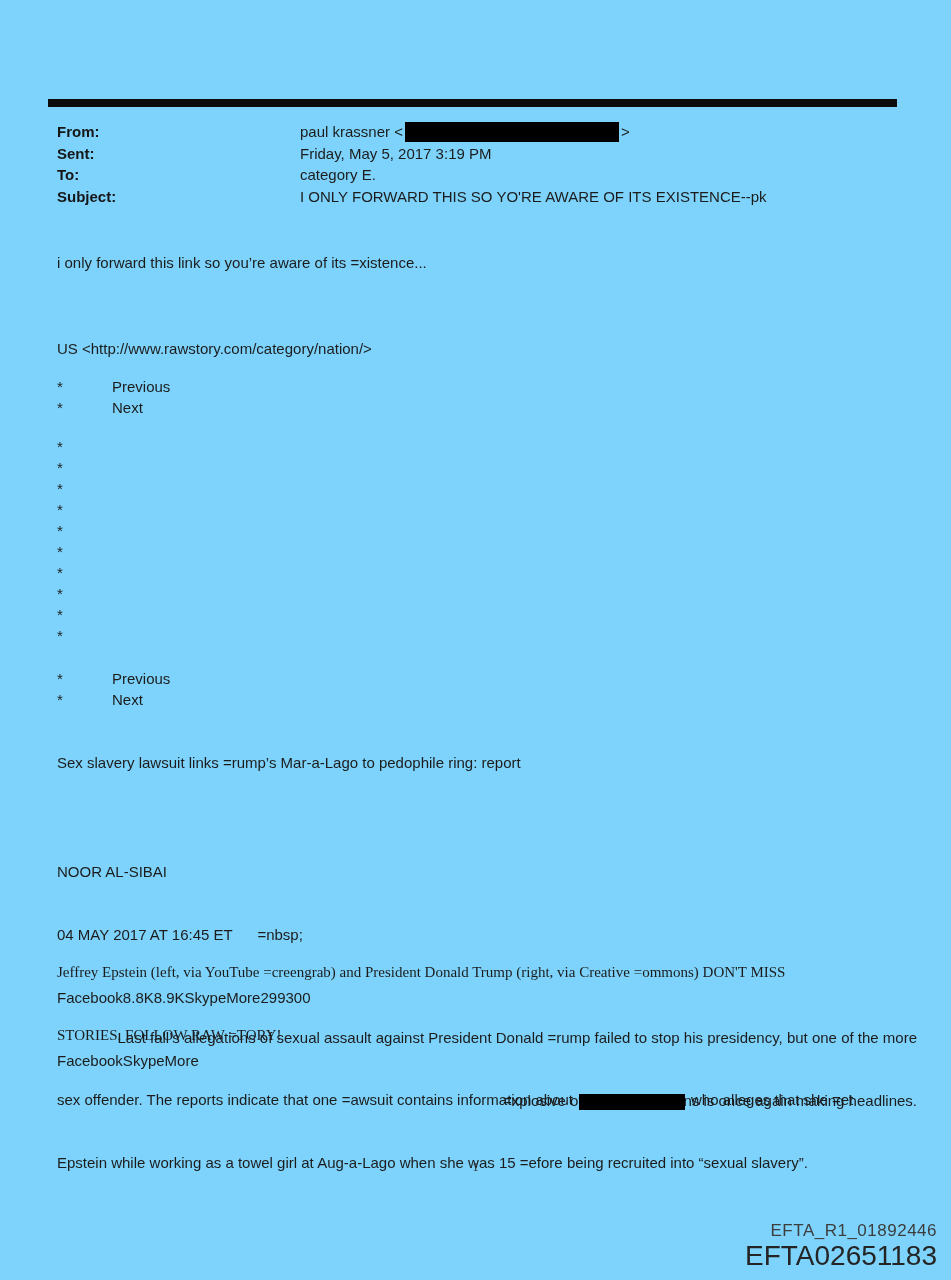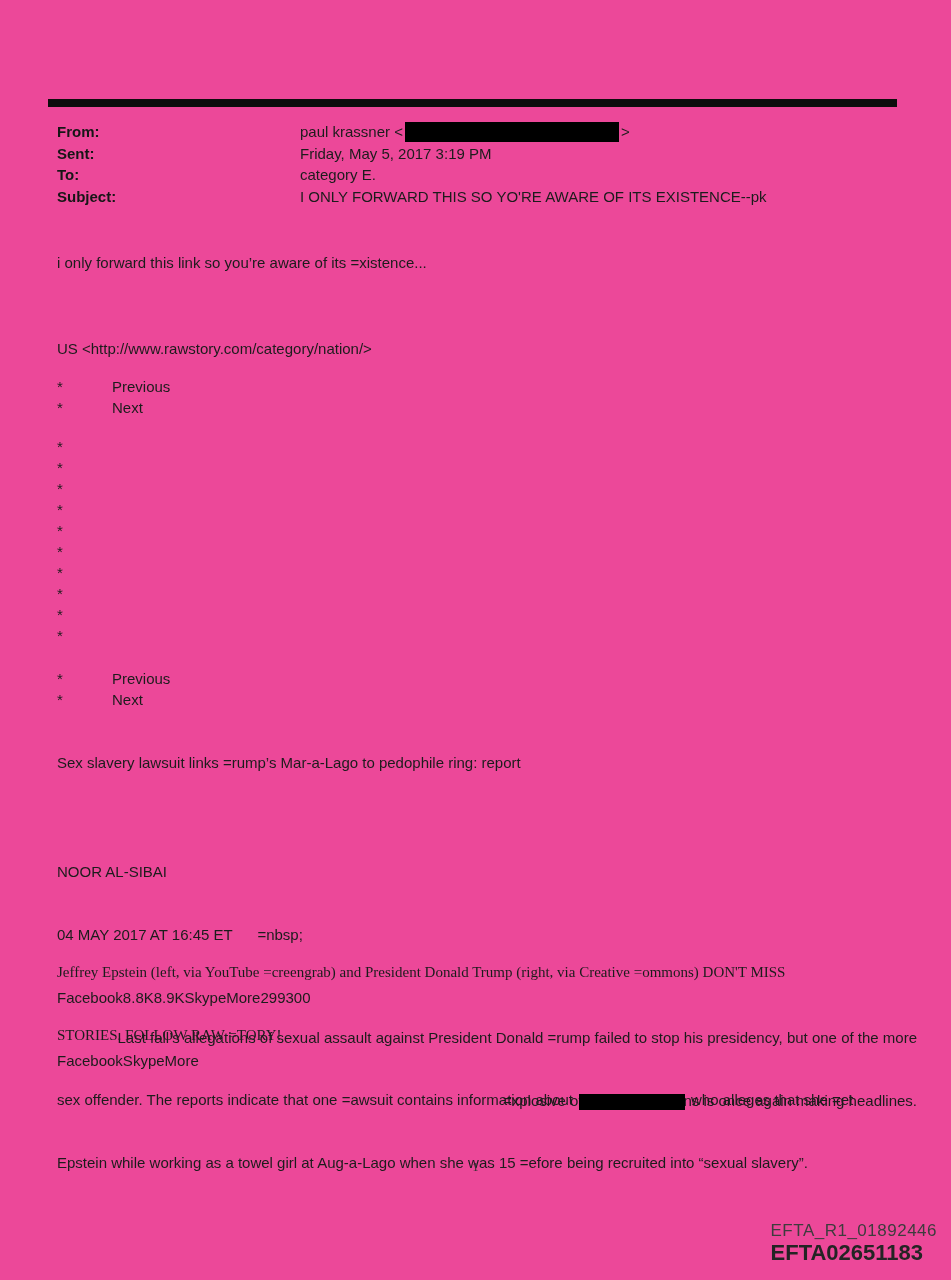--- a/index.html
+++ b/index.html
@@ -1,21 +1,21 @@
 <!DOCTYPE html>
 <html><head>
 <meta charset="utf-8">
 <style>
   * { margin: 0; padding: 0; box-sizing: border-box; }
   html, body { background: #ffffff; }
   .page {
     position: relative;
     width: 951px;
     height: 1280px;
-    background: #ec4899;
+    background: #7dd3fc;
     font-family: "Liberation Sans", "DejaVu Sans", sans-serif;
     color: #1c1c1c;
     font-size: 15px;
     overflow: hidden;
   }
   .top-rule {
     position: absolute;
     left: 48px; top: 99px;
     width: 849px; height: 8px;
     background: #0d0d0d;
@@ -94,33 +94,32 @@
     left: 0; top: 1159px;
     width: 951px;
     text-align: center;
     font-size: 13px;
     color: #333333;
     font-family: "Liberation Serif", "DejaVu Serif", serif;
   }
   .bates {
     position: absolute;
     right: 14px; top: 1222px;
-    text-align: left;
+    text-align: right;
     line-height: 1;
   }
   .bates-1 {
     font-size: 17px;
     color: #3d3d3d;
     letter-spacing: 0.5px;
     margin-bottom: 3px;
   }
   .bates-2 {
-    font-size: 22px;
+    font-size: 28px;
     color: #242424;
-    font-weight: bold;
   }
 </style>
 </head>
 <body>
 
 <div class="page">
 
   <div class="top-rule"></div>
 
   <div class="mail-header">

